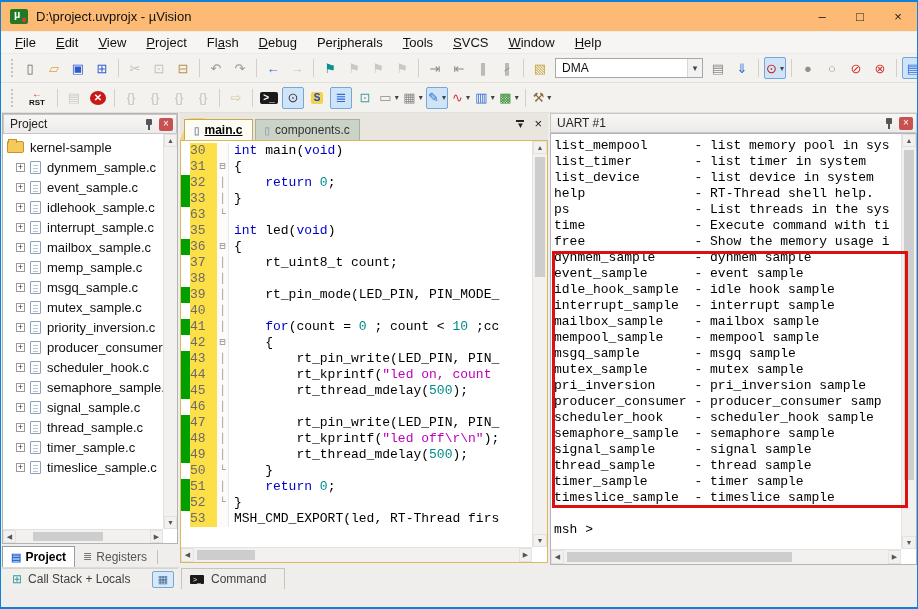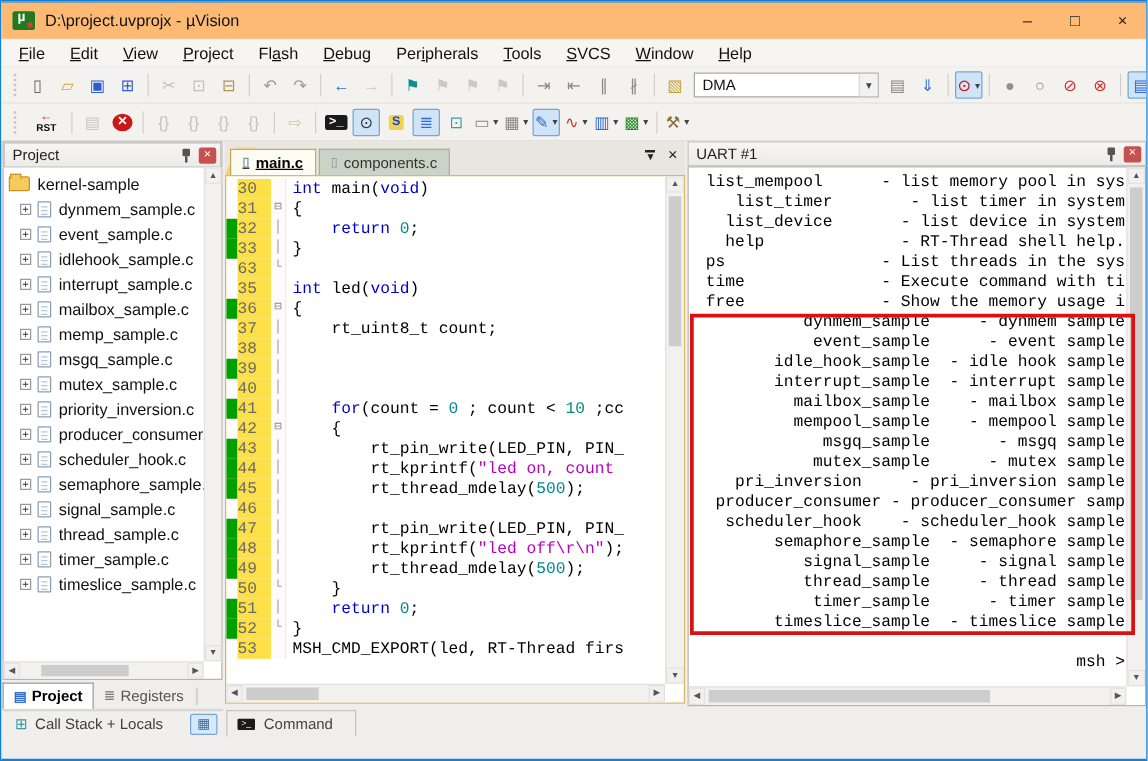--- a/index.html
+++ b/index.html
@@ -97,21 +97,21 @@
   .e-hscroll{left:0;bottom:0;height:15px;right:15px;border-top:1px solid #e4e2e0;}
 
   
   .command-tab{position:absolute;left:180px;top:567px;width:104px;height:21px;background:#f0eeea;border:1px solid #c6c4c1;border-bottom:none;display:flex;align-items:center;padding:0 8px;}
   .command-tab .ico{background:#1a1a1a;color:#fff;font-size:7px;padding:1px 3px;margin-right:7px;border-radius:1px;}
   .command-tab .lbl{font-size:12px;color:#444;}
 
   
   .uart-panel{position:absolute;left:549px;top:112px;width:367px;height:452px;}
   .uart-body{position:absolute;left:0;top:20px;right:0;bottom:0;background:#fff;border:1px solid #b6b4b1;overflow:hidden;}
-  .uart-pre{position:absolute;left:3px;top:4px;right:16px;bottom:15px;margin:0;font-family:"Liberation Mono",monospace;font-size:13px;line-height:16px;color:#000;white-space:pre;overflow:hidden;text-align:right;}
+  .uart-pre{position:absolute;left:3px;top:4px;right:16px;bottom:15px;margin:0;font-family:"Liberation Mono",monospace;font-size:13px;line-height:16px;color:#000;white-space:pre;overflow:hidden;}
   .u-vscroll{right:0;top:0;width:15px;bottom:15px;border-left:1px solid #e4e2e0;}
   .u-hscroll{left:0;bottom:0;height:15px;right:15px;border-top:1px solid #e4e2e0;}
 
   .redbox{position:absolute;left:551px;top:250px;width:356px;height:257px;border:3px solid var(--annot);z-index:40;pointer-events:none;}
 
   
   .statusbar{position:absolute;left:0;top:588px;width:100%;height:18px;background:#f1efec;border-top:1px solid #c9c7c5;}
   .status-cell{position:absolute;left:618px;top:0;width:278px;height:100%;border-left:1px solid #d8d6d3;border-right:1px solid #d8d6d3;font-size:12px;color:#222;text-align:center;line-height:17px;}
   .grip{position:absolute;right:2px;bottom:2px;width:10px;height:10px;background:
     radial-gradient(circle at 8px 2px,#aaa 1px,transparent 1.5px),
@@ -516,20 +516,21 @@
           <div class="code-row">
             <span class="cr-mod"></span>
             <span class="cr-num">38</span>
             <span class="cr-fold">│</span>
             <span class="cr-text"></span>
           </div>
           <div class="code-row">
             <span class="cr-mod m"></span>
             <span class="cr-num">39</span>
             <span class="cr-fold">│</span>
+            <span class="cr-text">    rt_pin_mode(LED_PIN, PIN_MODE_</span>
           </div>
           <div class="code-row">
             <span class="cr-mod"></span>
             <span class="cr-num">40</span>
             <span class="cr-fold">│</span>
             <span class="cr-text"></span>
           </div>
           <div class="code-row">
             <span class="cr-mod m"></span>
             <span class="cr-num">41</span>

